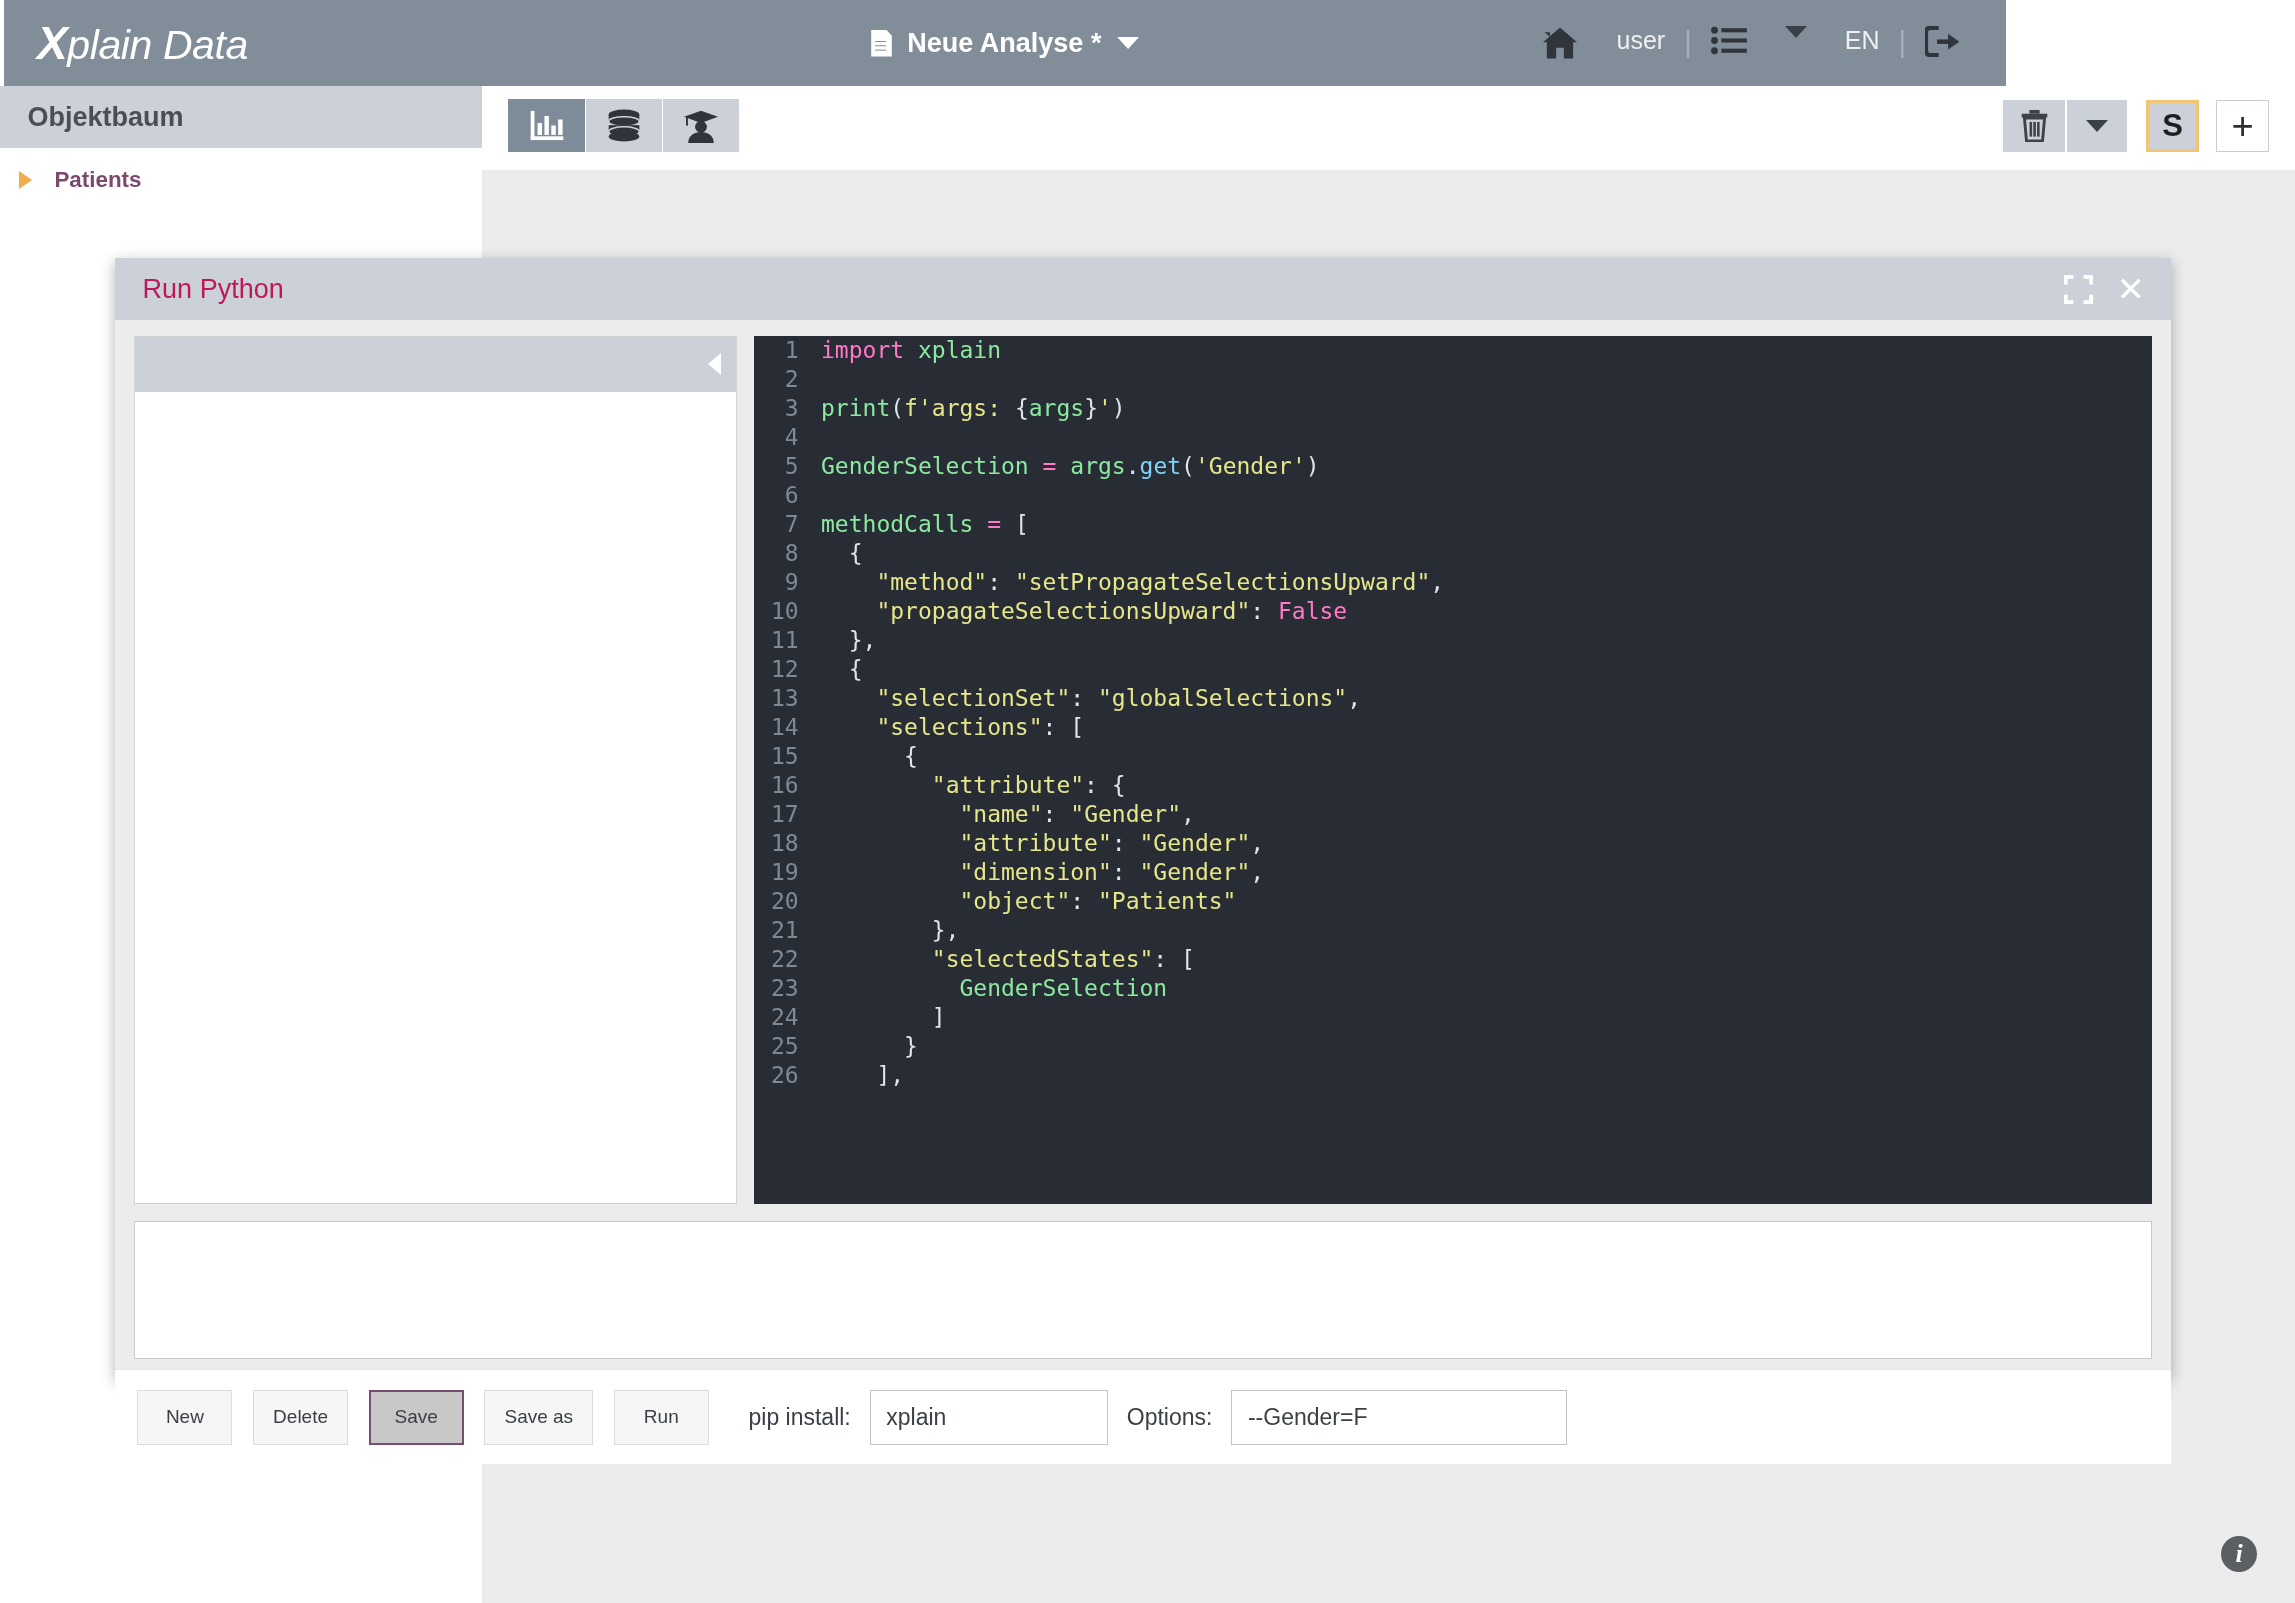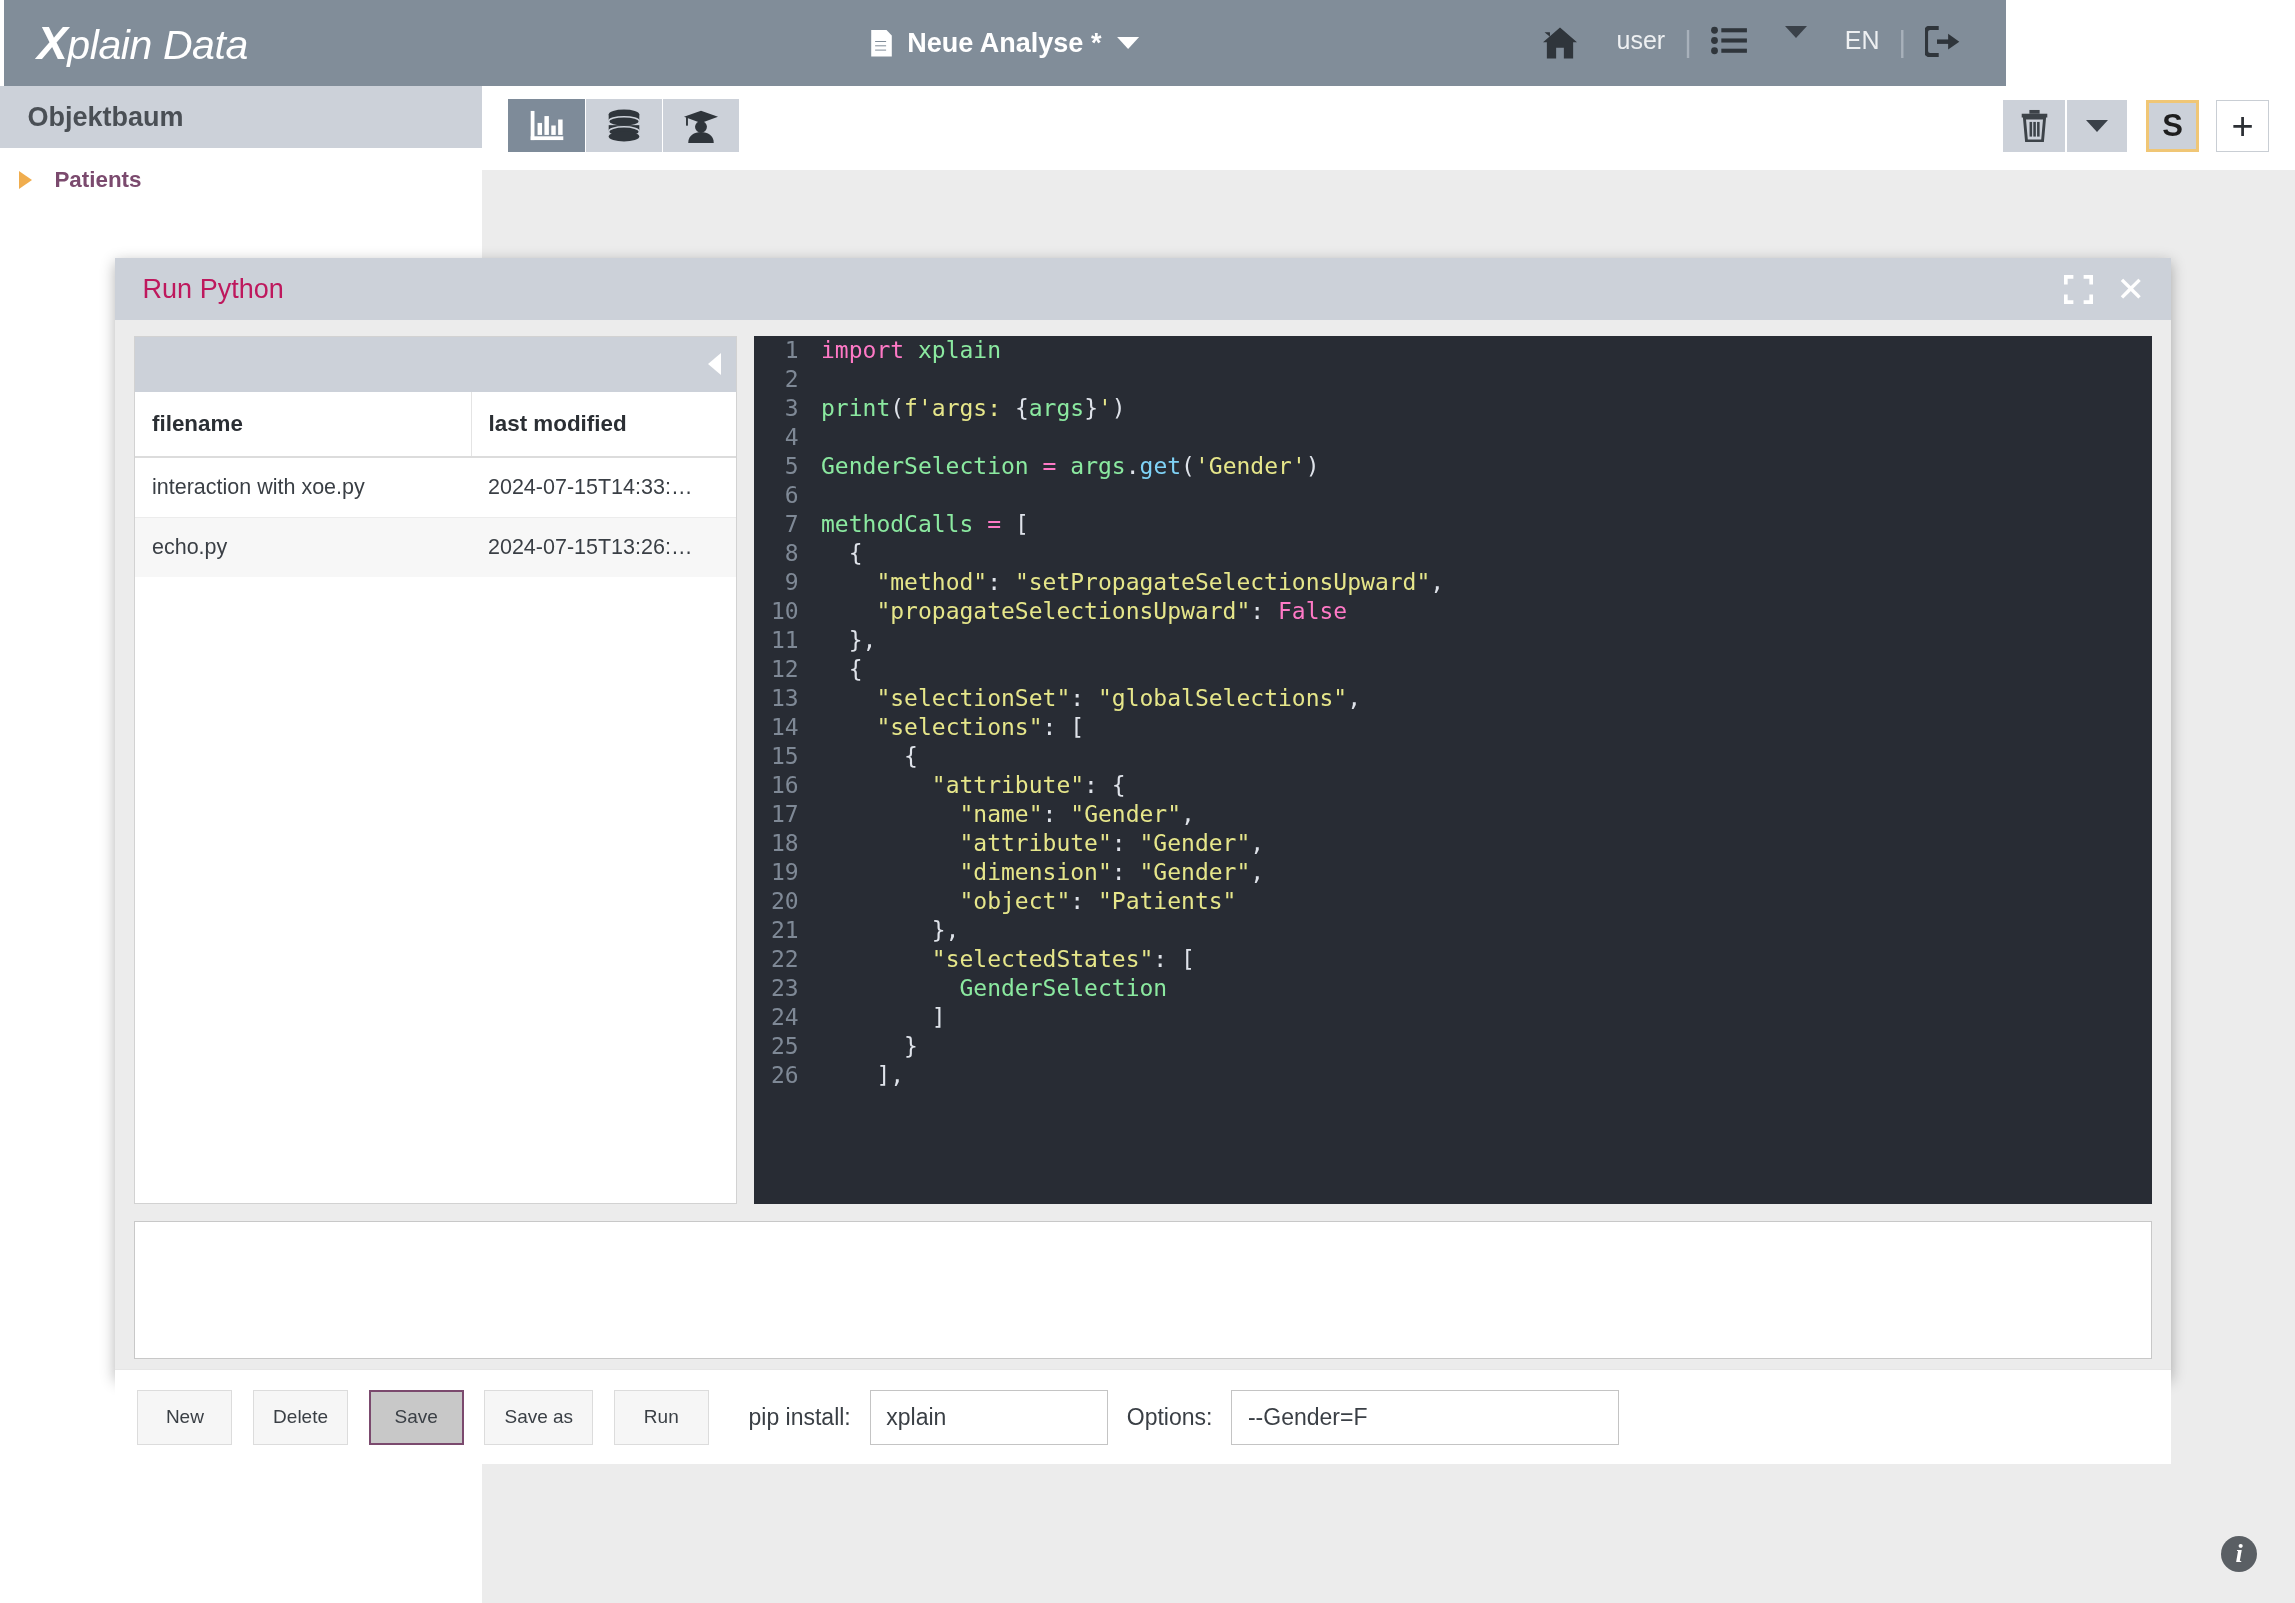--- a/index.html
+++ b/index.html
@@ -239,21 +239,21 @@
   }
   .fbtn.pressed { background: #c8c8c8; border: 2.6px solid #7b4a6e; }
   .flabel { font-size: 23px; color: #3a3f45; margin: 0 19px 0 19px; white-space: nowrap; }
   .finput {
     height: 55px; background: #ffffff; border: 1.7px solid #c4c4c4;
     font-size: 23px; color: #3a3f45;
     display: flex; align-items: center; padding: 0 15.5px;
     font-family: "Liberation Sans", sans-serif;
   }
   .finput.pip { width: 238px; }
-  .finput.opt { width: 388px; }
+  .finput.opt { width: 336px; }
 
   
   .info-icon {
     position: absolute; right: 38px; bottom: 31px;
     width: 36px; height: 36px; border-radius: 50%;
     background: #5a5f64; color: #ffffff;
     font-size: 26px; font-weight: 700; font-style: italic;
     display: flex; align-items: center; justify-content: center;
     font-family: "Liberation Serif", serif;
   }
@@ -384,38 +384,20 @@
       <span class="close-icon">✕</span>
     </span>
   </div>
 
   <div class="dialog-body">
 
     <div class="filepanel">
       <div class="fp-head">
         <span class="collapse-arrow"></span>
       </div>
-      <table class="fp-table">
-        <thead>
-          <tr>
-            <th class="c1">filename</th>
-            <th>last modified</th>
-          </tr>
-        </thead>
-        <tbody>
-          <tr class="row-odd">
-            <td>interaction with xoe.py</td>
-            <td>2024-07-15T14:33:…</td>
-          </tr>
-          <tr class="row-even">
-            <td>echo.py</td>
-            <td>2024-07-15T13:26:…</td>
-          </tr>
-        </tbody>
-      </table>
     </div>
 
     <div class="editor" id="editor">
         <div class="codeline"><span class="ln">1</span><span class="code"><span class="kw">import</span><span class="code"> </span><span class="nm">xplain</span></span></div>
         <div class="codeline"><span class="ln">2</span><span class="code"></span></div>
         <div class="codeline"><span class="ln">3</span><span class="code"><span class="fn">print</span><span class="pn">(</span><span class="str">f'args: </span><span class="pn">{</span><span class="nm">args</span><span class="pn">}</span><span class="str">'</span><span class="pn">)</span></span></div>
         <div class="codeline"><span class="ln">4</span><span class="code"></span></div>
         <div class="codeline"><span class="ln">5</span><span class="code"><span class="nm">GenderSelection</span><span class="code"> </span><span class="op">=</span><span class="code"> </span><span class="nm">args</span><span class="pn">.</span><span class="mth">get</span><span class="pn">(</span><span class="str">'Gender'</span><span class="pn">)</span></span></div>
         <div class="codeline"><span class="ln">6</span><span class="code"></span></div>
         <div class="codeline"><span class="ln">7</span><span class="code"><span class="nm">methodCalls</span><span class="code"> </span><span class="op">=</span><span class="code"> </span><span class="pn">[</span></span></div>

